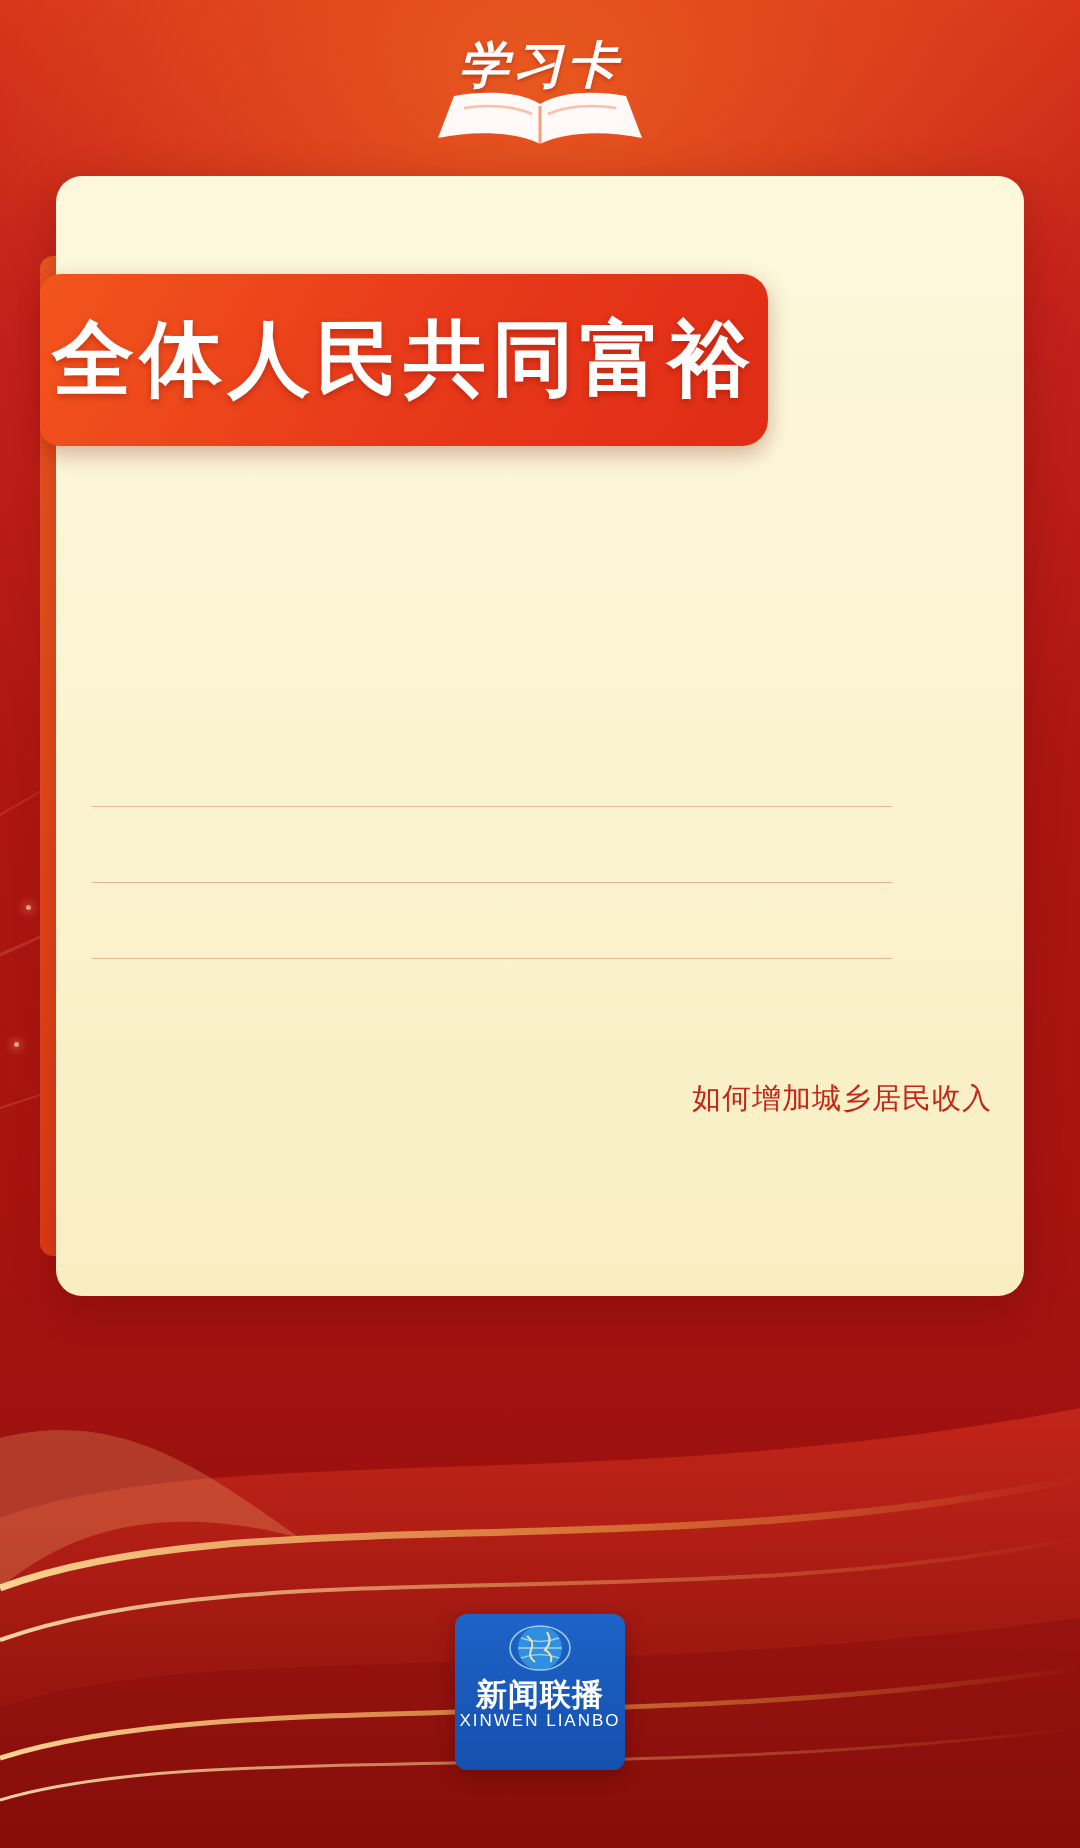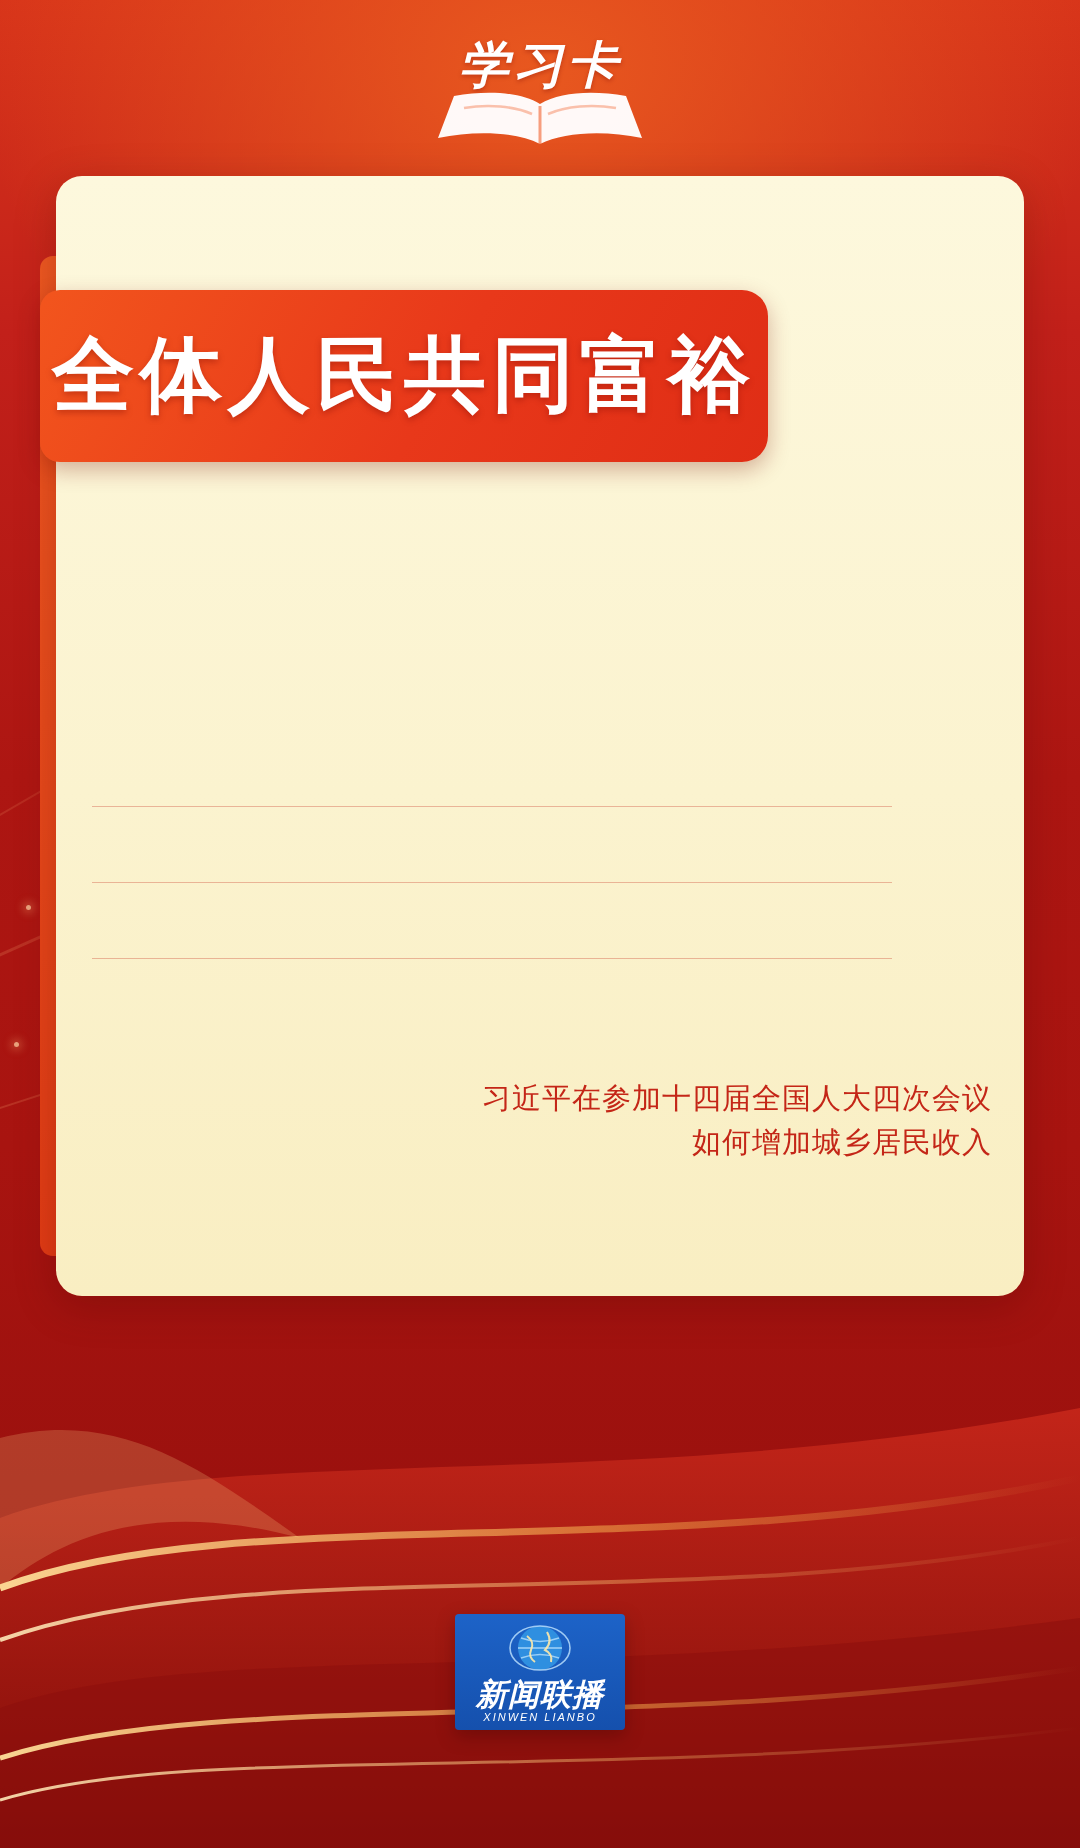--- a/index.html
+++ b/index.html
@@ -109,21 +109,20 @@
     left: 40px;
     top: 274px;
     width: 728px;
     height: 172px;
     background: linear-gradient(120deg, #f2551d 0%, #e8381a 55%, #df2d15 100%);
     border-radius: 20px 26px 26px 20px;
     box-shadow: 0 8px 22px rgba(120,12,0,0.30);
     display: flex;
     align-items: center;
     justify-content: center;
-    margin-top: 16px;
   }
   .title-text {
     font-family: "Liberation Sans", sans-serif;
     font-weight: bold;
     font-size: 82px;
     letter-spacing: 6px;
     color: #ffffff;
     text-shadow: 0 3px 6px rgba(120,10,0,0.35);
     white-space: nowrap;
   }
@@ -171,26 +170,25 @@
   
   .ribbon-layer { position: absolute; left: 0; bottom: 0; width: 1080px; height: 560px; pointer-events: none; }
 
   
   .badge {
     position: absolute;
     left: 50%;
     transform: translateX(-50%);
     top: 1614px;
     width: 170px;
-    height: 116px;
+    height: 156px;
     background: linear-gradient(180deg, #1d63c8 0%, #1550ad 100%);
-    border-radius: 4px;
+    border-radius: 12px;
     box-shadow: 0 6px 18px rgba(60,5,0,0.35);
     overflow: hidden;
-    font-style: italic;
   }
   .badge-globe {
     position: absolute;
     left: 50%;
     transform: translateX(-50%);
     top: 8px;
     width: 74px;
     height: 52px;
   }
   .badge-cn {
@@ -203,21 +201,21 @@
     font-size: 31px;
     letter-spacing: 1px;
     color: #ffffff;
   }
   .badge-en {
     position: absolute;
     left: 0; top: 97px;
     width: 170px;
     text-align: center;
     font-family: "Liberation Sans", sans-serif;
-    font-size: 11px;
+    font-size: 17px;
     letter-spacing: 2px;
     color: #ffffff;
   }
 </style>
 </head>
 <body>
 
 <div class="poster">
 
   <div class="streak s1"></div>
@@ -246,21 +244,20 @@
   <div class="title-banner">
     <div class="title-text">全体人民共同富裕</div>
   </div>
 
   <div class="rule r1"></div>
   <div class="rule r2"></div>
   <div class="rule r3"></div>
 
 
   <div class="attribution">
-    <div>习近平在参加十四届全国人大四次会议</div>
     <div>如何增加城乡居民收入</div>
   </div>
 
   <svg class="ribbon-layer" viewBox="0 0 1080 560" preserveAspectRatio="none">
     <defs>
       <linearGradient id="gold1" x1="0" y1="0" x2="1" y2="0">
         <stop offset="0%" stop-color="#ffdf9a" stop-opacity="0.95"></stop>
         <stop offset="55%" stop-color="#f2a64b" stop-opacity="0.6"></stop>
         <stop offset="100%" stop-color="#f2a64b" stop-opacity="0"></stop>
       </linearGradient>

